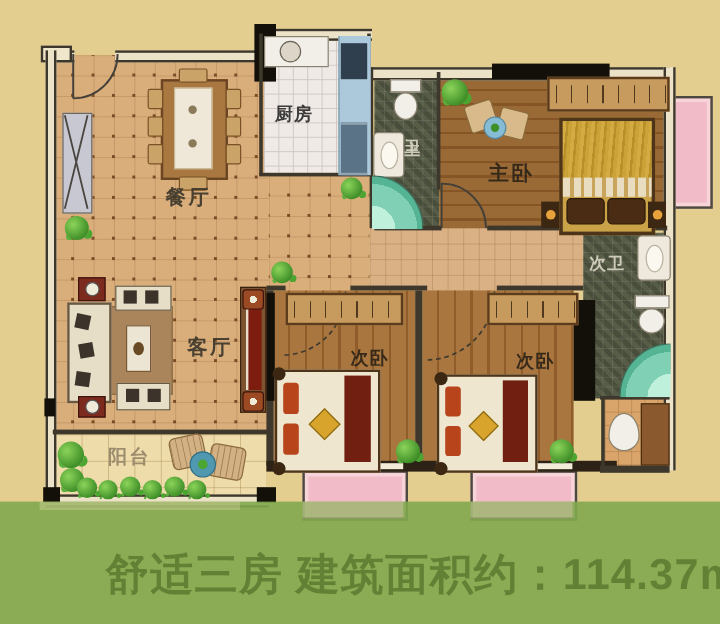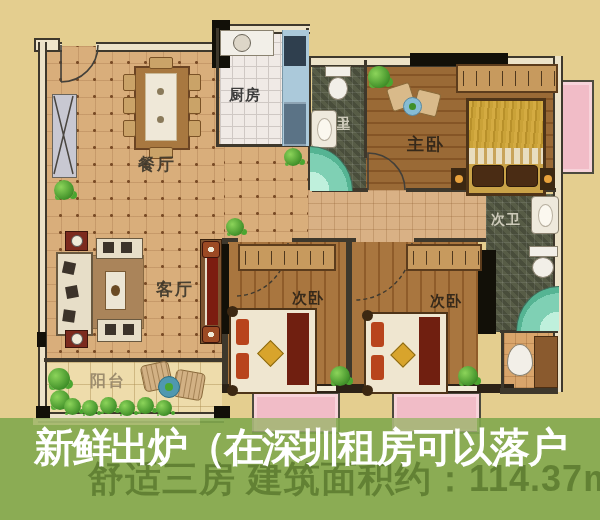--- a/index.html
+++ b/index.html
@@ -261,16 +261,15 @@
   <div class="abs lbl" style="left:156px;top:278px;font-size:17px;letter-spacing:2px;">客厅</div>
   <div class="abs lbl" style="left:292px;top:289px;font-size:15px;letter-spacing:1px;color:#2e2418;">次卧</div>
   <div class="abs lbl" style="left:430px;top:292px;font-size:15px;letter-spacing:1px;color:#2e2418;">次卧</div>
   <div class="abs lbl" style="left:90px;top:371px;font-size:16px;letter-spacing:2px;color:#97876a;">阳台</div>
 
   <div class="abs overlay">
     <div class="ghost" style="left:33px;top:0;width:167px;height:7px;background:rgba(235,220,175,.33);"></div>
     <div class="ghost" style="left:252px;top:0;width:84px;height:13px;background:rgba(240,205,200,.33);border-bottom:1px solid rgba(90,90,70,.3);"></div>
     <div class="ghost" style="left:392px;top:0;width:85px;height:13px;background:rgba(240,205,200,.33);border-bottom:1px solid rgba(90,90,70,.3);"></div>
     <div class="watermark" style="left:88px;top:37px;">舒适三房 建筑面积约：114.37m</div>
-    <div class="title-line" style="top:9px;">新鲜出炉（在深圳租房可以落户</div>
   </div>
 
 </div>
 
 </body></html>

